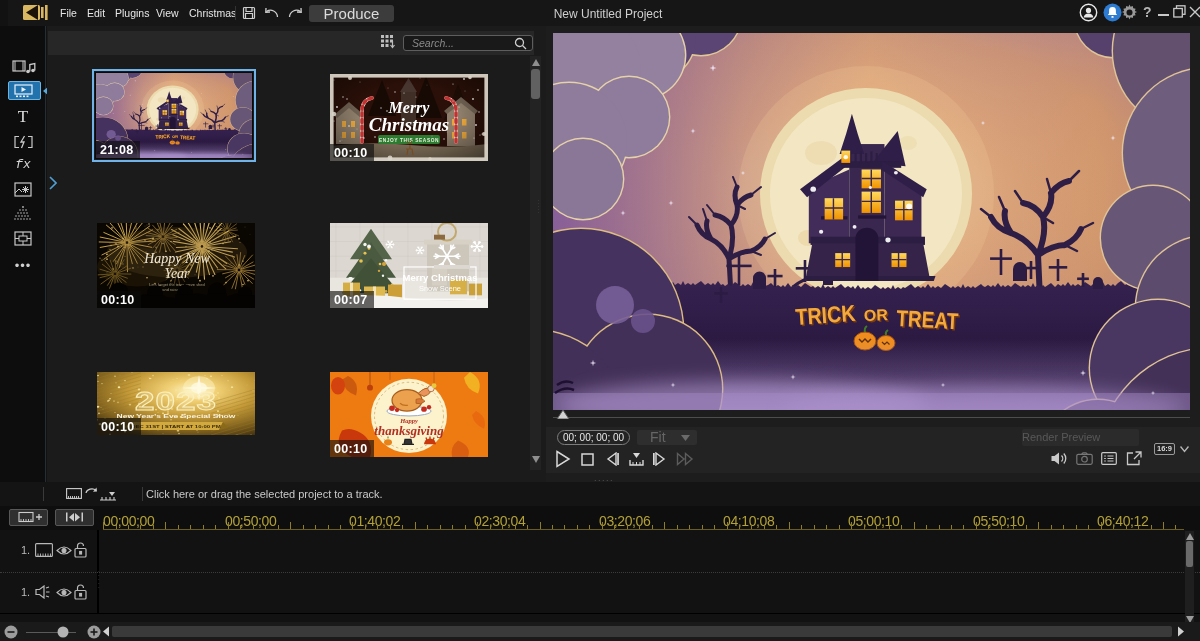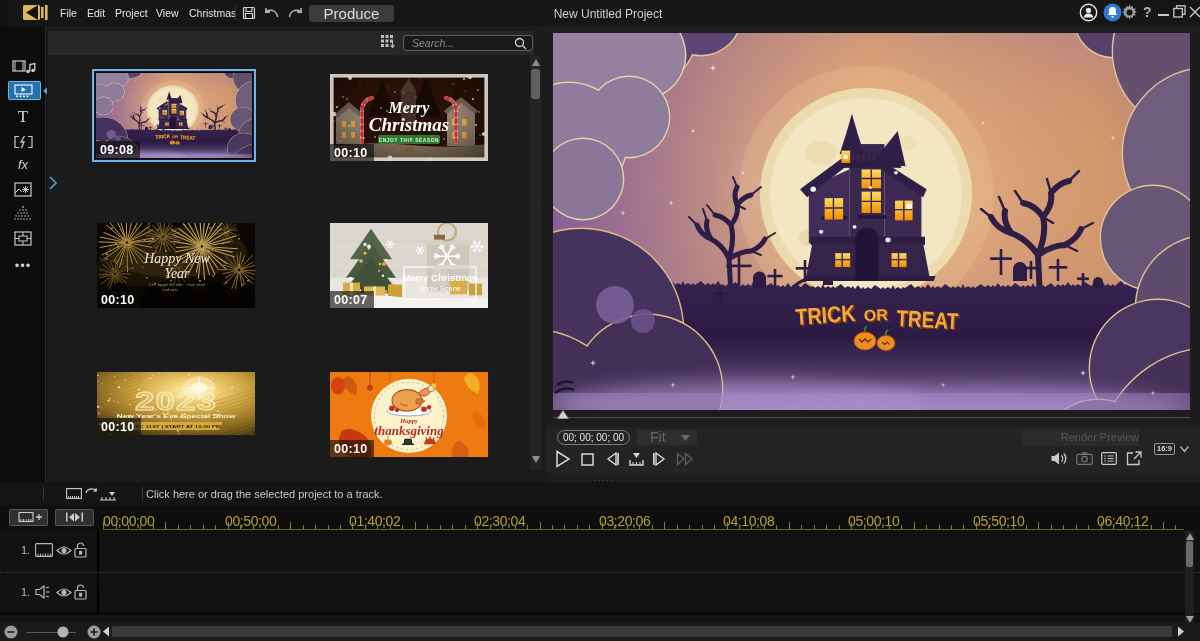--- a/index.html
+++ b/index.html
@@ -21,21 +21,21 @@
 #search{position:absolute;left:356px;top:9px;width:130px;height:16px;background:#191919;border:1px solid #5e5e5e;border-radius:3px;color:#8a8a8a;font-size:10.5px;font-style:italic;line-height:15px;padding-left:8px}
 .thumb{position:absolute;width:158px;height:87px;background:#000}
 .thumb svg{position:absolute;left:0;top:0;width:100%;height:100%}
 .dur{position:absolute;left:0px;bottom:0px;background:rgba(12,12,12,.62);color:#fff;font-size:12.5px;font-weight:bold;padding:1.5px 7px 1.5px 4px;letter-spacing:0.3px}
 
 #preview{position:absolute;left:546px;top:26px;width:654px;height:456px;background:#1d1d1d}
 #video{position:absolute;left:7px;top:7px;width:637px;height:377px;background:#000}
 #pvctrl{position:absolute;left:0px;top:401px;width:654px;height:46px;background:#232323}
 #tcode{position:absolute;left:11px;top:404px;width:73px;height:15px;border:1px solid #7d7d7d;border-radius:8px;color:#e8e8e8;font-size:10px;text-align:center;line-height:14px}
 #fitdd{position:absolute;left:91px;top:404px;width:60px;height:15px;background:#2e2e2e;border-radius:2px;color:#666;font-size:14px;line-height:15px;padding-left:13px}
-#rendbtn{position:absolute;left:476px;top:403px;width:117px;height:17px;background:#2b2b2b;border-radius:2px;color:#585858;font-size:11px;text-align:right;line-height:17px}
+#rendbtn{position:absolute;left:476px;top:403px;width:117px;height:17px;background:#2b2b2b;border-radius:2px;color:#585858;font-size:11px;text-align:left;line-height:17px}
 #ratio{position:absolute;left:608px;top:417px;width:21px;height:12px;border:1px solid #9a9a9a;border-radius:2px;color:#d8d8d8;font-size:7.5px;text-align:center;line-height:10px;font-weight:bold}
 
 #tltool{position:absolute;left:0;top:482px;width:1200px;height:24px;background:#141414;color:#c8c8c8}
 #tlruler{position:absolute;left:0;top:506px;width:1200px;height:24px;background:#0e0e0e}
 .rbtn{position:absolute;top:3px;width:39px;height:17px;background:#2f2f2f;border:1px solid #585858;border-radius:2px}
 #tracks{position:absolute;left:0;top:530px;width:1200px;height:84px;background:#121212;border-bottom:1px solid #000}
 #btmbar{position:absolute;left:0;top:622px;width:1200px;height:19px;background:#1a1a1a}
 .tick{position:absolute;background:#8e7e2a;width:1px}
 .rlab{position:absolute;top:7px;color:#b3a136;font-size:14px;letter-spacing:-0.4px}
 </style></head>
@@ -44,21 +44,21 @@
 
   <div id="topbar">
     <svg class="abs" style="left:15px;top:4px" width="26" height="18" viewBox="0 0 26 18">
       <rect x="0" y="1" width="17" height="15" rx="1.5" fill="#d9b760"></rect>
       <path d="M15 1 L3 8.5 L15 16 Z" fill="#1a1208"></path>
       <rect x="18" y="3" width="2.6" height="11" fill="#d9b760"></rect>
       <rect x="22" y="1" width="2.6" height="15" fill="#d9b760"></rect>
     </svg>
     <span class="menu" style="left:52px">File</span>
     <span class="menu" style="left:79px">Edit</span>
-    <span class="menu" style="left:107px">Project</span>
+    <span class="menu" style="left:107px">Plugins</span>
     <span class="menu" style="left:148px">View</span>
     <span class="menu" style="left:181px">Christmas</span>
     <div class="abs" style="left:227px;top:6px;width:1px;height:14px;background:#333"></div>
     <svg class="abs" style="left:233px;top:5px" width="16" height="16" viewBox="0 0 16 16" fill="none" stroke="#cfcfcf" stroke-width="1.2">
       <rect x="2.5" y="2.5" width="11" height="11" rx="1"></rect>
         <path d="M5 2.5 v4 h6 v-4 M4.5 13.5 v-5 h7 v5"></path>
     </svg>
     <svg class="abs" style="left:255px;top:7px" width="17" height="12" viewBox="0 0 17 12" fill="none" stroke="#cfcfcf" stroke-width="1.3">
       <path d="M14.5 10 A7 7 0 0 0 3.5 4.5"></path>
         <path d="M3 1 L2.8 5.2 L7 5" fill="none"></path>
@@ -114,21 +114,21 @@
       </g>
   </svg>
   <svg class="abs" style="left:42px;top:85px" width="8" height="12" viewBox="0 0 8 12">
       <path d="M7 1 L1 6 L7 11 Z" fill="#57a9dd"></path>
     </svg>
   <div class="abs sbi" style="top:107px;font-size:17px;font-family:'Liberation Serif',serif;color:#dedede">T</div>
   <svg class="abs sbi" style="top:134px" width="46" height="16" viewBox="0 0 46 16" fill="none" stroke="#c9c9c9" stroke-width="1.2">
     <path d="M19 2.5 h-4 v11 h4 M28 2.5 h4 v11 h-4"></path>
     <path d="M24.5 2 l-3.5 6 h3 l-2.5 6" stroke-width="1.3"></path>
   </svg>
-  <div class="abs sbi" style="top:157px;font-size:13px;font-style:italic;font-family:Liberation Sans, sans-serif;color:#d5d5d5"><i>f</i>x</div>
+  <div class="abs sbi" style="top:157px;font-size:13px;font-style:italic;font-family:Liberation Mono, monospace;color:#d5d5d5"><i>f</i>x</div>
   <svg class="abs sbi" style="top:181px" width="46" height="17" viewBox="0 0 46 17" fill="none" stroke="#c9c9c9" stroke-width="1.2">
     <rect x="15" y="2" width="16" height="13"></rect>
     <path d="M25.5 5 v7 M22 8.5 h7 M23 6 l5 5 M28 6 l-5 5" stroke-width="1"></path>
     <path d="M15 12 l4 -4 3 3" stroke-width="1"></path>
   </svg>
   <svg class="abs sbi" style="top:204px" width="46" height="19" viewBox="0 0 46 17" fill="#b9b9b9">
     <g>
         <circle cx="23" cy="2" r="0.9"></circle>
         <circle cx="20" cy="5" r="0.8"></circle>
         <circle cx="23" cy="5" r="0.8"></circle>
@@ -179,21 +179,21 @@
     <svg class="abs" style="left:467px;top:11px" width="13" height="13" viewBox="0 0 13 13" fill="none" stroke="#cfcfcf" stroke-width="1.3">
       <circle cx="5.5" cy="5.5" r="4"></circle>
         <path d="M8.5 8.5 L12 12"></path>
     </svg>
 
     <div id="thumbs">
         <div class="thumb" style="left:48px;top:46px;outline:2px solid #6fb3e8;outline-offset:1px;border:1px solid #0a0a0a">
           <svg viewBox="0 0 637 377" preserveAspectRatio="none">
             <use href="#hw"></use>
           </svg>
-          <div class="dur">09:08</div>
+          <div class="dur">21:08</div>
         </div>
 <div class="thumb" style="left:283px;top:48px">
           <svg viewBox="0 0 158 87" preserveAspectRatio="none">
             <rect width="158" height="87" fill="#2a1008"></rect>
             <radialGradient id="t2v" cx="50%" cy="45%" r="72%">
               <stop offset="0.45" stop-color="#000" stop-opacity="0"></stop>
               <stop offset="1" stop-color="#000" stop-opacity="0.5"></stop>
             </radialGradient>
             <polygon points="52,6 66,42 38,42" fill="#170a05"></polygon>
             <polygon points="96,2 112,44 80,44" fill="#170a05"></polygon>

